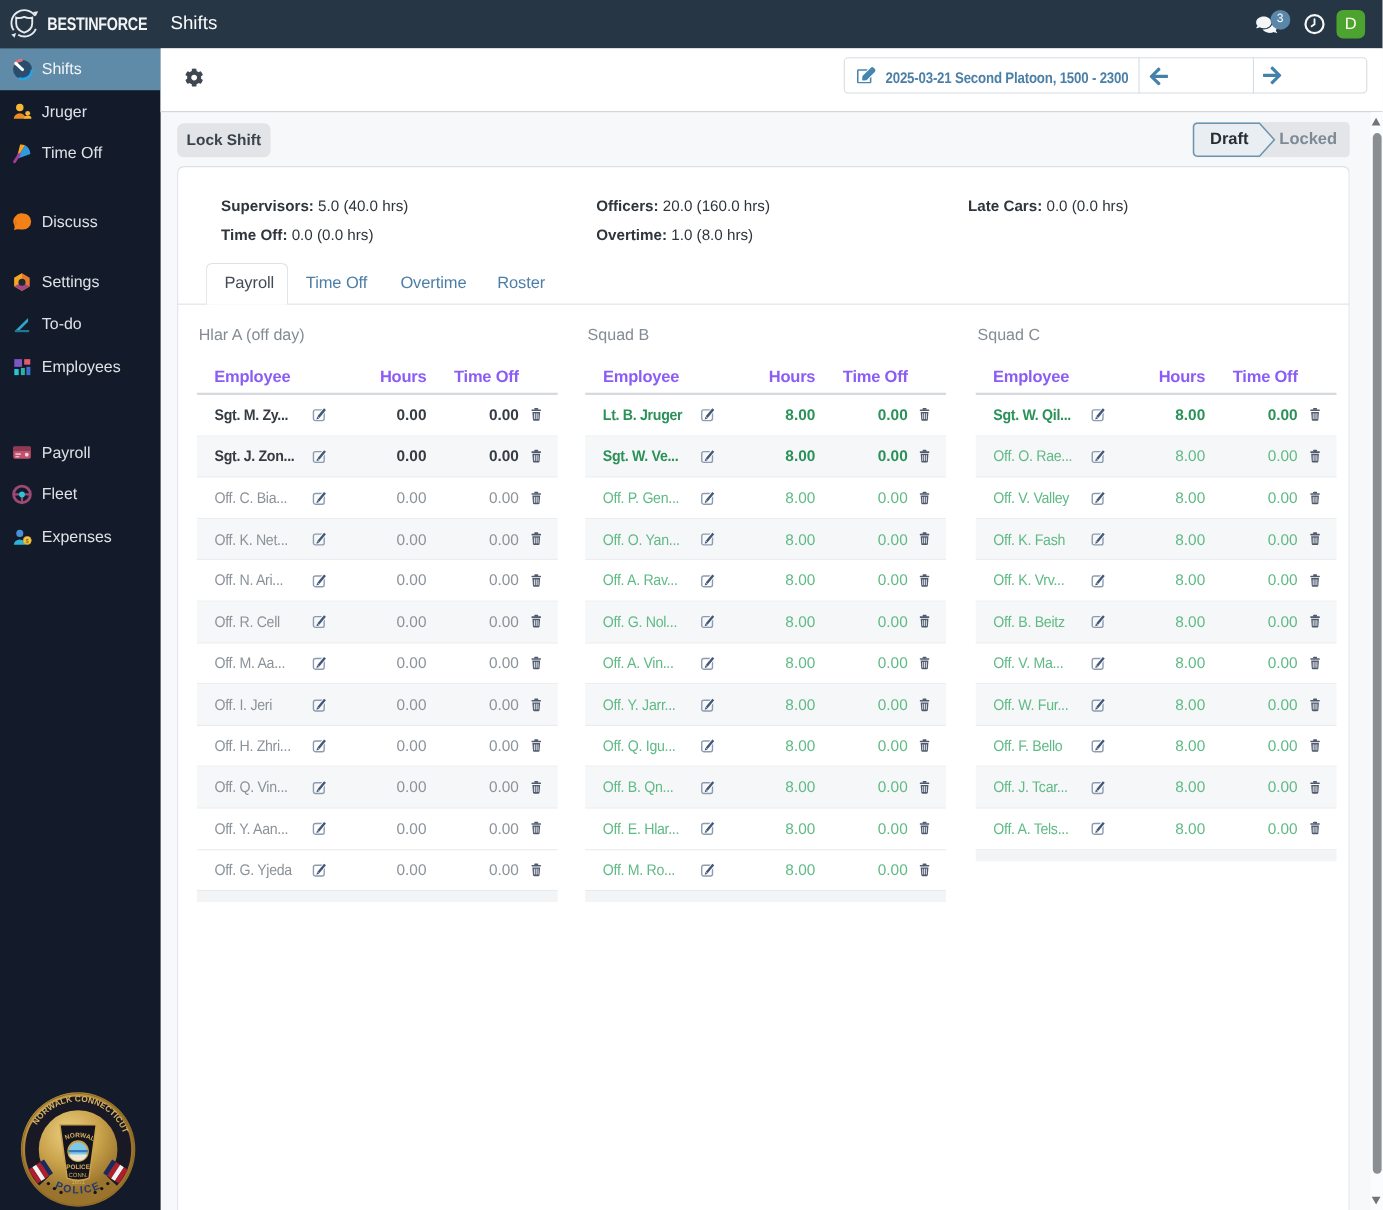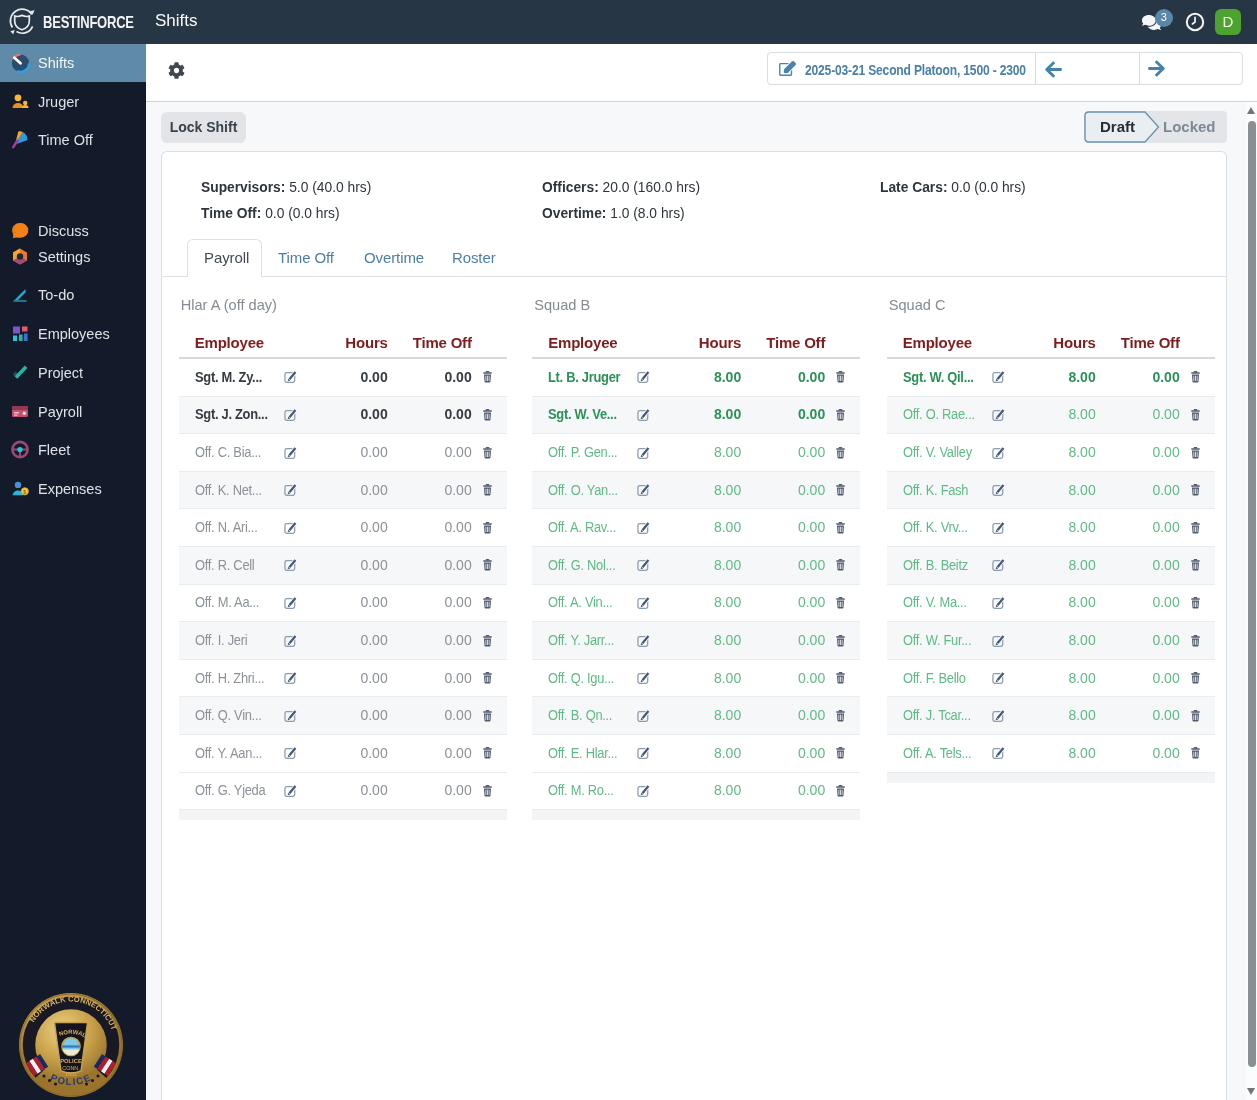--- a/index.html
+++ b/index.html
@@ -15,21 +15,21 @@
 #lockbtn { position:absolute; left:161px; top:112px; width:85px; height:31px;
   background:#e2e4e8; border-radius:6px; color:#3a424c; font-size:14px; font-weight:700;
   text-align:center; line-height:31px; }
 #card { position:absolute; left:161px; top:151px; width:1066px; height:949px;
   background:#fff; border:1px solid #dadfe4; border-bottom:none;
   border-radius:6px 6px 0 0; }
 .statlbl { font-weight:700; }
 .stats { position:absolute; font-size:13.8px; color:#2e353c; white-space:nowrap; }
 .tabtxt { position:absolute; font-size:15px; white-space:nowrap; letter-spacing:-0.1px; }
 .sqtitle { position:absolute; font-size:14.6px; color:#848b92; white-space:nowrap; }
-.th { position:absolute; font-weight:700; font-size:15px; letter-spacing:-0.2px; color:#7f1d1d; white-space:nowrap; }
+.th { position:absolute; font-weight:700; font-size:15px; letter-spacing:-0.2px; color:#8b5cf6; white-space:nowrap; }
 .cell { position:absolute; font-size:14px; white-space:nowrap; }
 .name { letter-spacing:-0.3px; transform:scaleX(0.92); transform-origin:left center; }
 .num { text-align:right; }
 </style></head><body>
 <div id="sidebar">
     <div class="mitem sel" style="top:-0.6px">
       <svg width="21" height="21" viewBox="0 0 21 21" style="">
         <circle cx="10.5" cy="10.7" r="8.6" fill="#2a4d6e"></circle>
         <path d="M10.5 2.1 a8.6 8.6 0 0 0 -7.4 4.3" fill="none" stroke="#e57373" stroke-width="2.4"></path>
         <path d="M19.1 10.7 a8.6 8.6 0 0 1 -11.8 8" fill="none" stroke="#29a3e8" stroke-width="2.4"></path>
@@ -47,21 +47,21 @@
       <span class="lbl">Jruger</span>
     </div>
     <div class="mitem" style="top:76.9px">
       <svg width="21" height="21" viewBox="0 0 21 21" style="">
         <path d="M5 15 L12.8 2.6 A 9.4 9.4 0 0 1 17.6 10.4 Z" fill="#2f9ae0"></path>
         <path d="M5 15 L12.8 2.6 A 9.8 9.8 0 0 0 8.3 1.9 Z" fill="#f5a623"></path>
         <path d="M7.5 11 L3.2 17.6" stroke="#a8379e" stroke-width="2.6" stroke-linecap="round"></path>
       </svg>
       <span class="lbl">Time Off</span>
     </div>
-    <div class="mitem" style="top:167px">
+    <div class="mitem" style="top:138px">
       <svg width="21" height="21" viewBox="0 0 21 21" style="">
         <path d="M11 2.6 a7.3 7.3 0 0 1 0 14.6 c-2.9 0 -5.5 -0.9 -8.3 0.6 c0.9 -2.2 0.6 -3.4 0.2 -4.9 a7.3 7.3 0 0 1 8.1 -10.3 z" fill="#f28117"></path>
         <path d="M11 2.6 a7.3 7.3 0 0 0 -7.3 7.3 c0 1.3 0.3 2.4 0.2 2.9 l1.8 -0.4 a6 6 0 0 1 5.3 -9.8 z" fill="#e06c10"></path>
       </svg>
       <span class="lbl">Discuss</span>
     </div>
     <div class="mitem" style="top:193.0px">
       <svg width="21" height="21" viewBox="0 0 21 21" style="">
         <path d="M10 2 L17 6 V14 L10 18 L3 14 V6 Z" fill="#e8792a"></path>
         <path d="M3 14 V6 L10 2 V10 Z" fill="#f5a623"></path>
@@ -79,27 +79,20 @@
     </div>
     <div class="mitem" style="top:270.5px">
       <svg width="21" height="21" viewBox="0 0 21 21" style="">
         <rect x="3" y="3" width="7" height="7" fill="#7e57c2"></rect>
         <rect x="12" y="3" width="5.5" height="5" fill="#e85a6b"></rect>
         <rect x="3" y="12" width="4" height="5.5" fill="#26c6da"></rect>
         <rect x="9" y="11" width="3.6" height="6.5" fill="#2bb3a3"></rect>
         <rect x="14" y="10" width="3.6" height="7.5" fill="#3c6fd1"></rect>
       </svg>
       <span class="lbl">Employees</span>
-    </div>
-    <div class="mitem" style="top:309.2px">
-      <svg width="21" height="21" viewBox="0 0 21 21" style="">
-        <path d="M2.8 11.8 L7.2 16.2 L10 13.2 L5.6 8.9 Z" fill="#1e4e5e"></path>
-        <path d="M7.2 16.2 L17.4 5.6 L14.8 3 L4.8 13.8 Z" fill="#2bb3a3"></path>
-      </svg>
-      <span class="lbl">Project</span>
     </div>
     <div class="mitem" style="top:348.0px">
       <svg width="21" height="21" viewBox="0 0 21 21" style="">
         <rect x="2" y="4.5" width="16" height="11" rx="1.6" fill="#c2516e"></rect>
         <rect x="2" y="4.5" width="16" height="4" fill="#8e3a52"></rect>
         <rect x="4" y="10.5" width="5" height="1.6" fill="#ecb6c4"></rect>
         <rect x="4" y="13" width="3.5" height="1.3" fill="#ecb6c4"></rect>
         <circle cx="14.3" cy="11.8" r="1.7" fill="#f3d9e0"></circle>
       </svg>
       <span class="lbl">Payroll</span>

